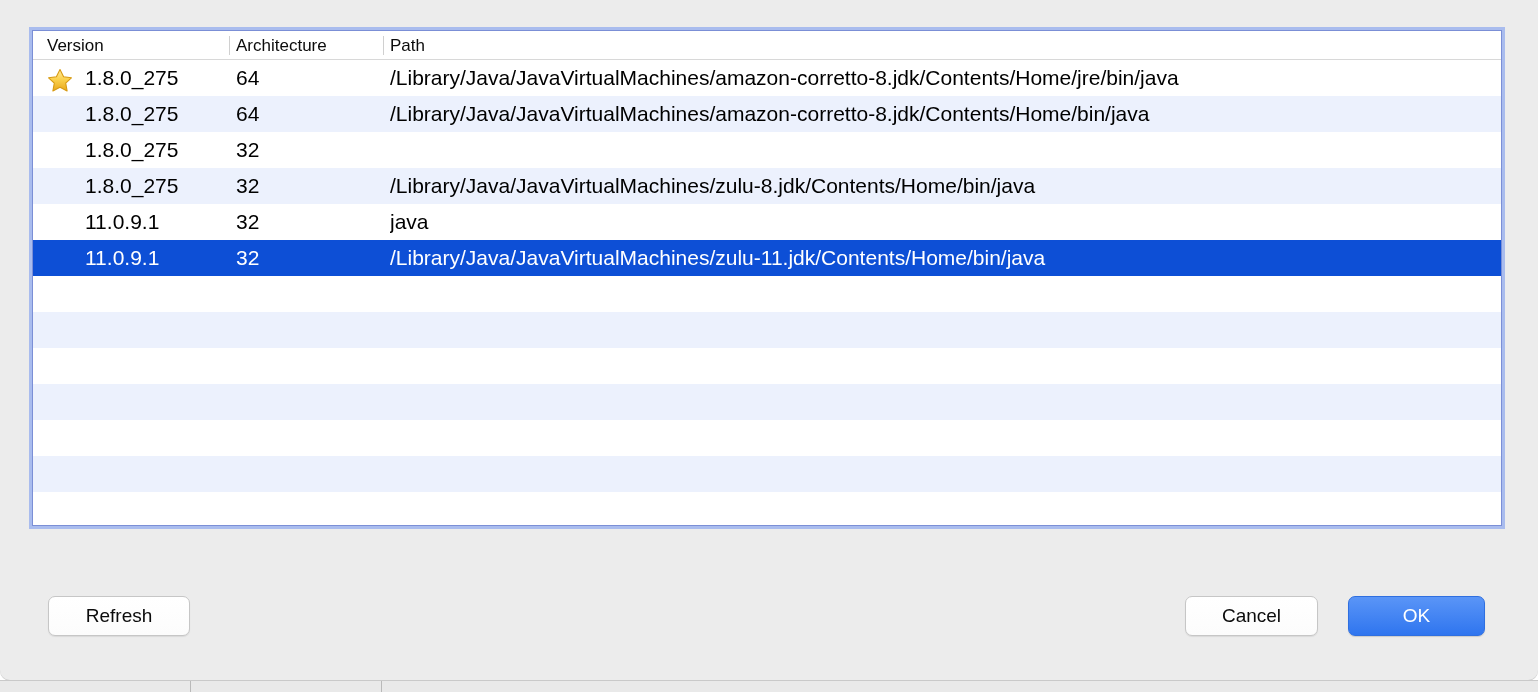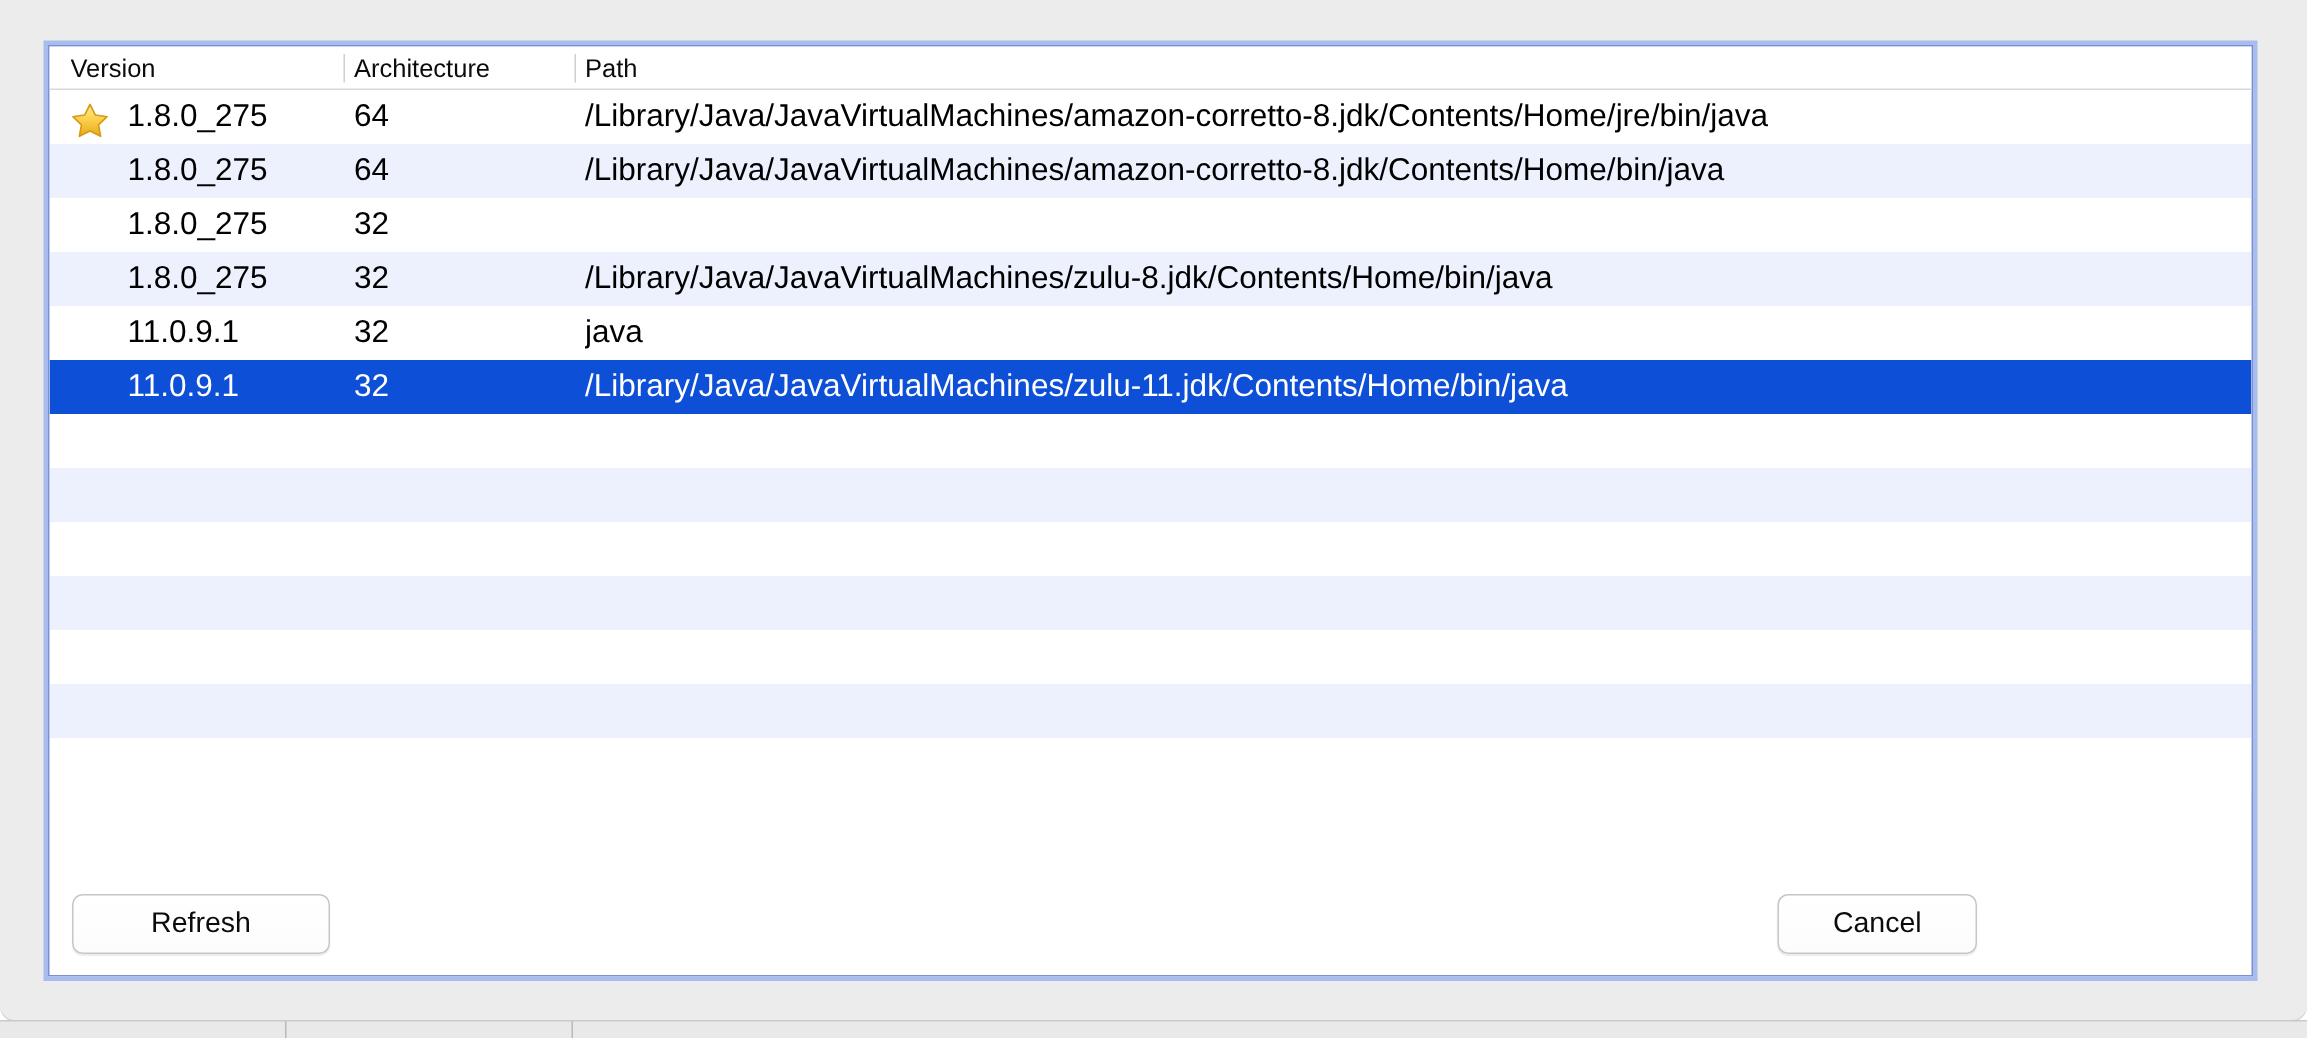--- a/index.html
+++ b/index.html
@@ -45,21 +45,21 @@
     height: 12px;
     background: #b9b9b9;
   }
 
   
   .table-wrap {
     position: absolute;
     left: 32px;
     top: 30px;
     width: 1470px;
-    height: 621px;
+    height: 496px;
     background: #ffffff;
     border: 1px solid #7b8fd6;
     outline: 3px solid #a9bcee;
     outline-offset: 0px;
     overflow: hidden;
   }
 
   .table {
     position: absolute;
     left: 0; top: 0;
@@ -158,21 +158,21 @@
     border: 1px solid #c6c6c6;
     color: #0b0b0b;
     box-shadow: 0 1px 1px rgba(0,0,0,0.08);
   }
   .btn-primary {
     background: linear-gradient(#5a95f7, #2f75ef);
     border: 1px solid #2f6fe0;
     color: #ffffff;
     box-shadow: 0 1px 1px rgba(0,0,0,0.14);
   }
-  #refresh-button { left: 48px;   top: 596px; width: 172px; }
+  #refresh-button { left: 48px;   top: 596px; width: 142px; }
   #cancel-button  { left: 1185px; top: 596px; width: 133px; }
   #ok-button      { left: 1348px; top: 596px; width: 137px; }
 </style>
 </head>
 <body>
 
 <div class="dialog">
 
   <div class="table-wrap">
     <div class="table">
@@ -234,19 +234,20 @@
           <div class="row"></div>
           <div class="row alt"></div>
           <div class="row"></div>
         </div>
 
     </div>
   </div>
 
   <div class="btn btn-plain" id="refresh-button">Refresh</div>
   <div class="btn btn-plain" id="cancel-button">Cancel</div>
+  <div class="btn btn-primary" id="ok-button">OK</div>
 
 </div>
 
 <div class="desk-strip">
   <div class="seam" style="left:190px"></div>
   <div class="seam" style="left:381px"></div>
 </div>
 
 </body></html>

